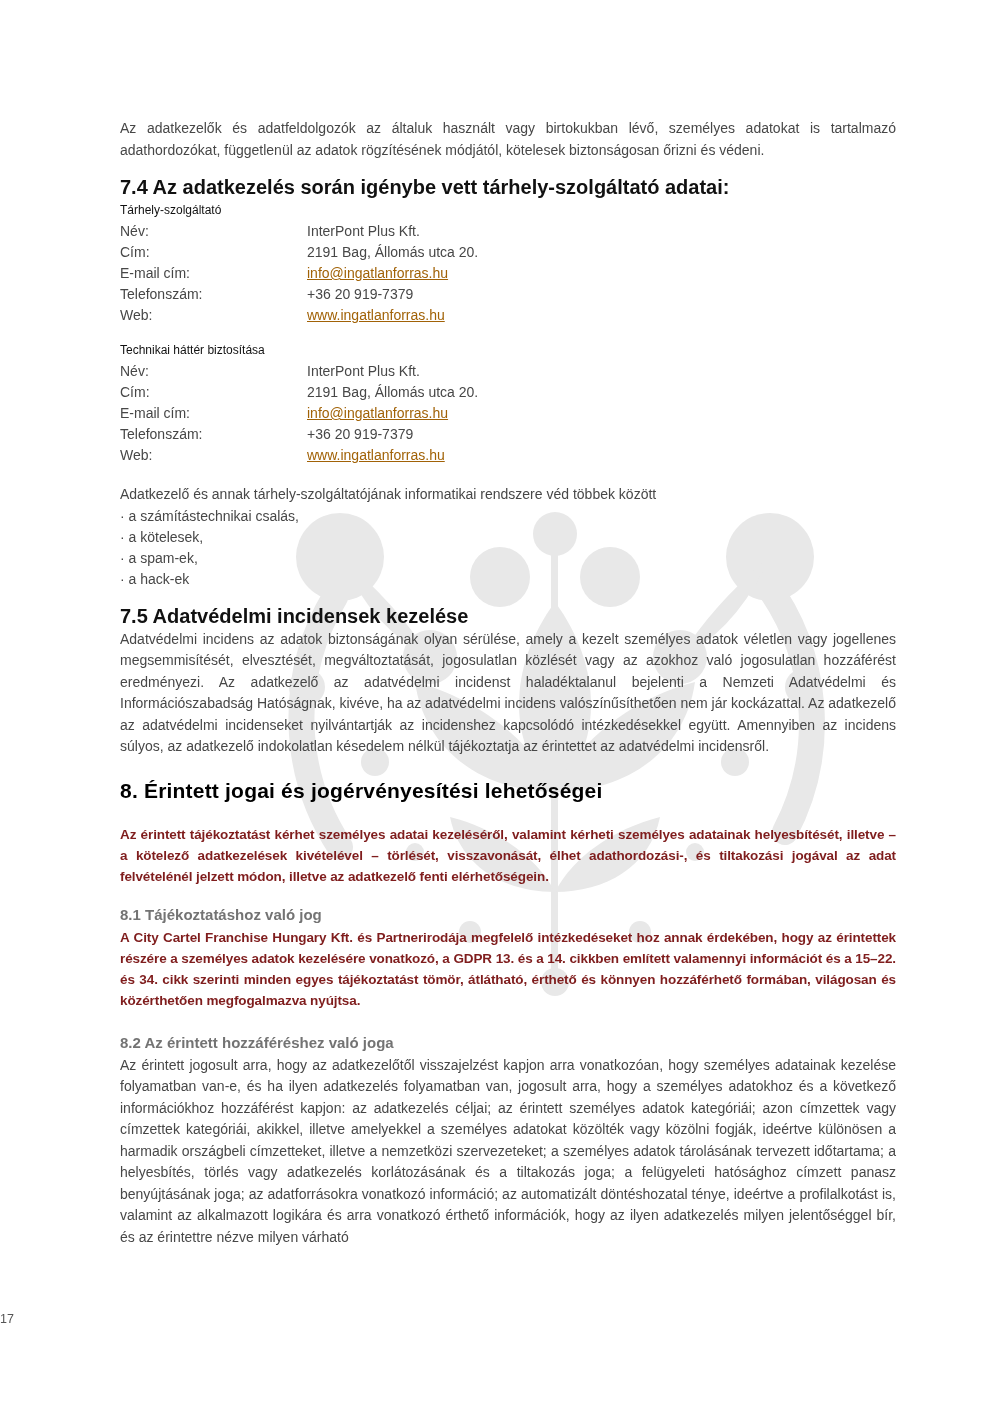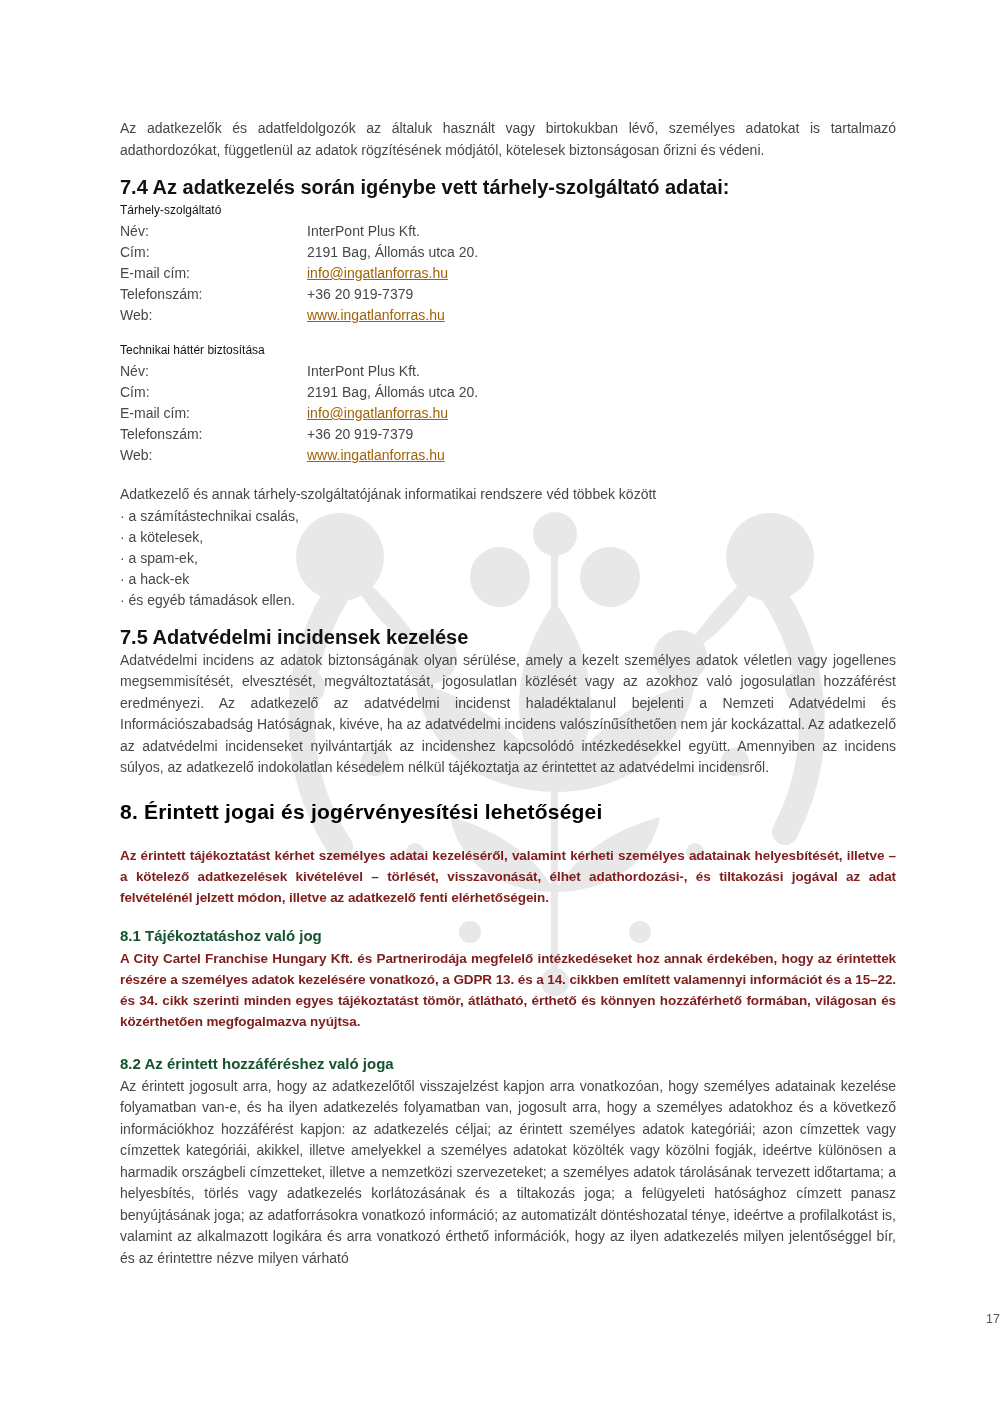--- a/index.html
+++ b/index.html
@@ -38,29 +38,29 @@
   .bullets div{font-size:14px;line-height:21px;color:#474747;}
   .h-big{
     font-size:21px;line-height:26px;color:#000000;font-weight:700;
     margin:20px 0 0 0;letter-spacing:.2px;
   }
   .condensed{
     font-size:13.5px;line-height:21px;color:#7f1d1d;
     text-align:justify;margin:20px 0 0 0;letter-spacing:-0.1px;font-weight:700;
   }
   .h-sub8{
-    font-size:15px;line-height:20px;color:#14532d;font-weight:700;
+    font-size:15px;line-height:20px;color:#737373;font-weight:700;
     margin:18px 0 2px 0;
   }
   .p81{margin-top:0;}
   .p82{
     font-size:14px;line-height:21.5px;color:#474747;text-align:justify;margin:0;
   }
   .footer{
-    position:absolute;left:0;right:0;top:1312px;text-align:right;
+    position:absolute;left:0;right:0;top:1312px;text-align:left;
     font-size:12.5px;color:#555555;z-index:1;
   }
 </style>
 </head>
 <body>
 
 <div class="page">
 
   <svg class="watermark" viewBox="0 0 625 560" aria-hidden="true">
     <g fill="#e8e8e8" stroke="none">
@@ -151,21 +151,20 @@
         <a class="cvalue link">www.ingatlanforras.hu</a>
       </div>
     </div>
 
     <p class="body-light prot-intro" style="text-align:left;">Adatkezelő és annak tárhely-szolgáltatójának informatikai rendszere véd többek között</p>
     <div class="bullets">
       <div>· a számítástechnikai csalás,</div>
       <div>· a kötelesek,</div>
       <div>· a spam-ek,</div>
       <div>· a hack-ek</div>
-      <div>· és egyéb támadások ellen.</div>
     </div>
 
     <h2 class="h-section">7.5 Adatvédelmi incidensek kezelése</h2>
     <p class="body-light">Adatvédelmi incidens az adatok biztonságának olyan sérülése, amely a kezelt személyes adatok véletlen vagy jogellenes megsemmisítését, elvesztését, megváltoztatását, jogosulatlan közlését vagy az azokhoz való jogosulatlan hozzáférést eredményezi. Az adatkezelő az adatvédelmi incidenst haladéktalanul bejelenti a Nemzeti Adatvédelmi és Információszabadság Hatóságnak, kivéve, ha az adatvédelmi incidens valószínűsíthetően nem jár kockázattal. Az adatkezelő az adatvédelmi incidenseket nyilvántartják az incidenshez kapcsolódó intézkedésekkel együtt. Amennyiben az incidens súlyos, az adatkezelő indokolatlan késedelem nélkül tájékoztatja az érintettet az adatvédelmi incidensről.</p>
 
     <h1 class="h-big">8. Érintett jogai és jogérvényesítési lehetőségei</h1>
     <p class="condensed">Az érintett tájékoztatást kérhet személyes adatai kezeléséről, valamint kérheti személyes adatainak helyesbítését, illetve – a kötelező adatkezelések kivételével – törlését, visszavonását, élhet adathordozási-, és tiltakozási jogával az adat felvételénél jelzett módon, illetve az adatkezelő fenti elérhetőségein.</p>
 
     <h3 class="h-sub8">8.1 Tájékoztatáshoz való jog</h3>
     <p class="condensed p81" style="margin-top:0;">A City Cartel Franchise Hungary Kft. és Partnerirodája megfelelő intézkedéseket hoz annak érdekében, hogy az érintettek részére a személyes adatok kezelésére vonatkozó, a GDPR 13. és a 14. cikkben említett valamennyi információt és a 15–22. és 34. cikk szerinti minden egyes tájékoztatást tömör, átlátható, érthető és könnyen hozzáférhető formában, világosan és közérthetően megfogalmazva nyújtsa.</p>

